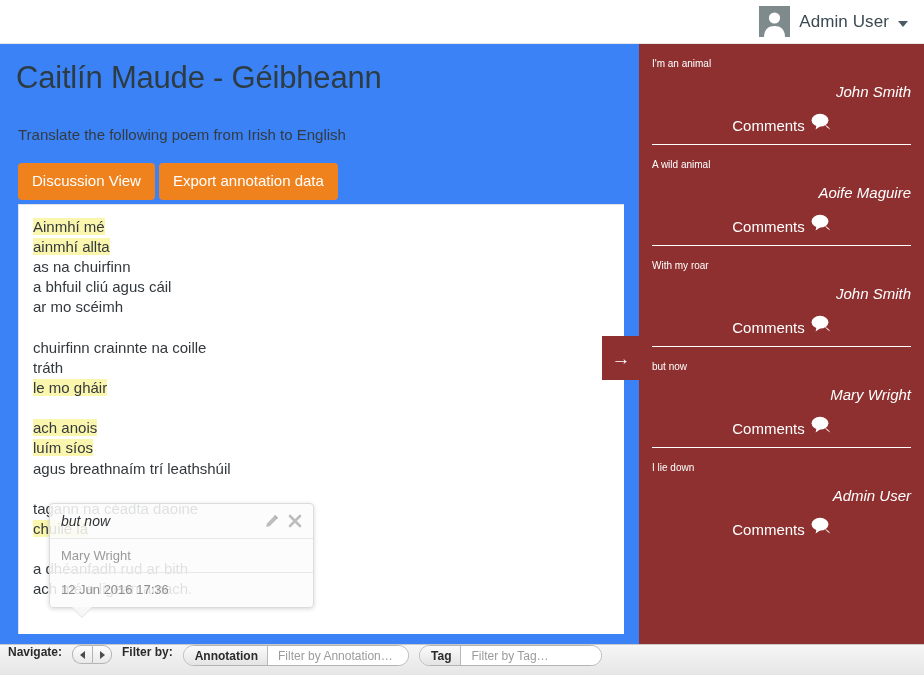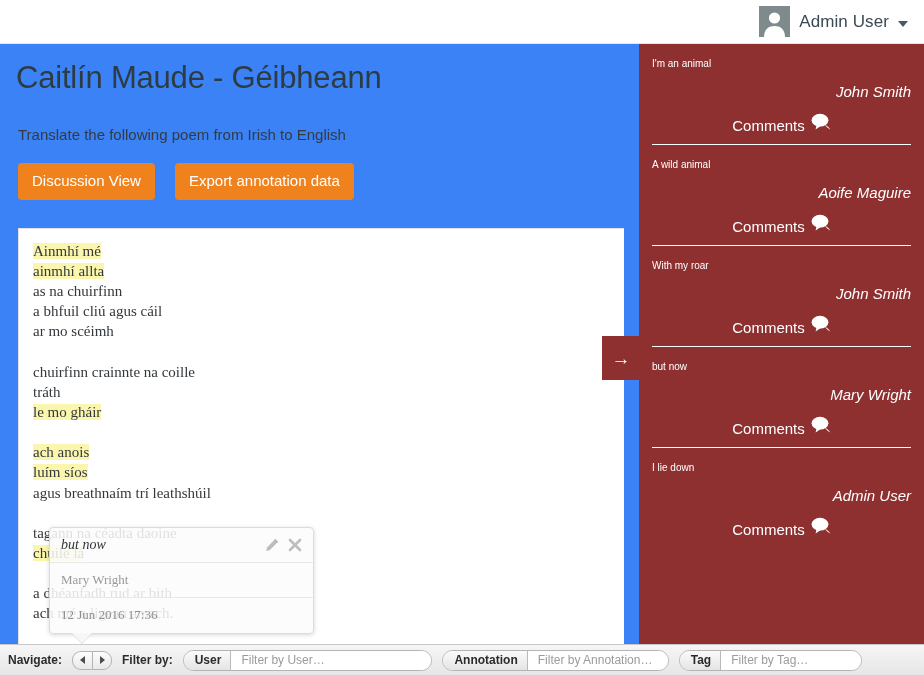--- a/index.html
+++ b/index.html
@@ -41,35 +41,34 @@
     background: #3b82f6; padding: 0 16px;
     overflow: hidden;
   }
   .page-title {
     font-size: 31px; font-weight: normal; color: #2d3b43;
     padding-top: 16px; letter-spacing: -.2px;
   }
   .instructions {
     font-size: 15px; color: #333b41; margin-top: 30px; padding-left: 2px;
   }
-  .btn-row { margin-top: 20px; display: flex; gap: 20px; padding-left: 2px; }
+  .btn-row { margin-top: 20px; display: flex; gap: 4px; padding-left: 2px; }
   .btn {
     background: #f0821e; color: #ffffff; border: none; border-radius: 4px;
     font-size: 15px; font-family: "Liberation Sans", sans-serif;
     padding: 10px 14px; cursor: pointer; line-height: 1.1;
   }
 
   .poem-box {
-    margin-top: 28px; margin-left: 2px;
+    margin-top: 4px; margin-left: 2px;
     border: 1px solid #e2e2e2; border-right: none; border-bottom: none;
     background: #fff;
     padding: 12px 14px 16px 14px;
     position: relative;
     height: 430px;
-    font-family: Liberation Serif, serif;
   }
   .poem { font-size: 15px; color: #33383c; line-height: 20.2px; }
   .poem .ln { white-space: pre; }
   .poem .blank { height: 20px; }
   .hl { background: #fbf6ae; }
 
   
   .popup {
     position: absolute; left: 30px; top: 298px; width: 265px;
     background: rgba(252,252,252,0.86);
@@ -122,21 +121,21 @@
     display: flex; align-items: flex-end; justify-content: center;
     gap: 6px; margin-top: 13px; cursor: pointer;
   }
   .ann-comments-label { font-size: 15px; color: #ffffff; }
 
   
   .bottombar {
     position: absolute; left: 0; top: 644px; width: 924px; height: 31px;
     background: linear-gradient(#f6f6f6, #e6e6e6);
     border-top: 1px solid #c9c9c9;
-    display: flex; align-items: center; gap: 10px; padding: 0 8px;
+    display: flex; gap: 10px; padding: 0 8px;
     font-size: 12px;
   }
   .bb-label { font-weight: bold; color: #2b2b2b; font-size: 12px; }
   .seg-group { display: flex; }
   .seg-btn {
     width: 20px; height: 19px; background: linear-gradient(#fdfdfd, #e9e9e9);
     border: 1px solid #b4b4b4; display: flex; align-items: center;
     justify-content: center; cursor: pointer;
   }
   .seg-btn:first-child { border-radius: 9px 0 0 9px; border-right: none; }
@@ -312,24 +311,20 @@
       <span class="seg-btn">
         <span class="tri-l"></span>
       </span>
       <span class="seg-btn">
         <span class="tri-r"></span>
       </span>
     </span>
 
     <span class="bb-label">Filter by:</span>
 
-    <span class="filter-group">
-      <span class="filter-tag">User</span>
-      <input class="filter-input fi-user" type="text" placeholder="Filter by User…" style="">
-    </span>
 
     <span class="filter-group">
       <span class="filter-tag">Annotation</span>
       <input class="filter-input fi-annotation" type="text" placeholder="Filter by Annotation…" style="">
     </span>
 
     <span class="filter-group">
       <span class="filter-tag">Tag</span>
       <input class="filter-input fi-tag" type="text" placeholder="Filter by Tag…" style="">
     </span>

